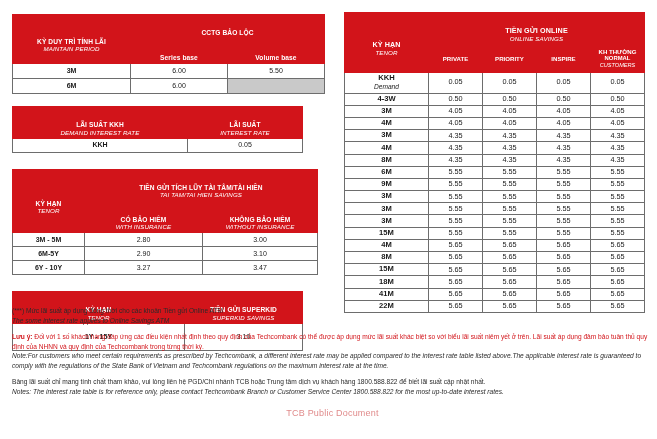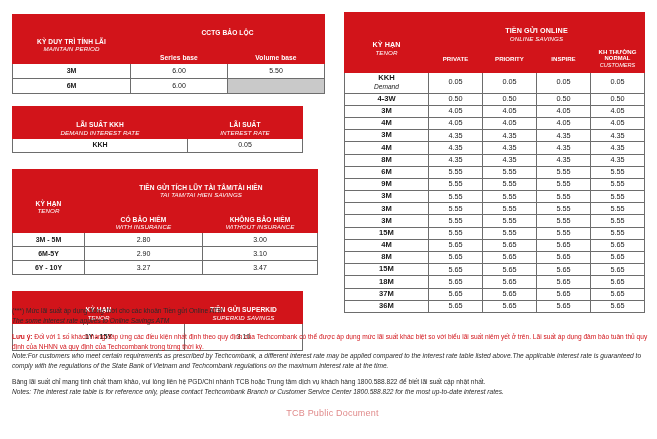--- a/index.html
+++ b/index.html
@@ -425,28 +425,28 @@
             <td>5.65</td>
           </tr>
           <tr>
             <td class="tn"><span>18M</span></td>
             <td>5.65</td>
             <td>5.65</td>
             <td>5.65</td>
             <td>5.65</td>
           </tr>
           <tr>
-            <td class="tn"><span>37M</span></td>
-            <td>5.65</td>
-            <td>5.65</td>
-            <td>5.65</td>
-            <td>5.65</td>
-          </tr>
-          <tr>
-            <td class="tn"><span>36M</span></td>
+            <td class="tn"><span>41M</span></td>
+            <td>5.65</td>
+            <td>5.65</td>
+            <td>5.65</td>
+            <td>5.65</td>
+          </tr>
+          <tr>
+            <td class="tn"><span>22M</span></td>
             <td>5.65</td>
             <td>5.65</td>
             <td>5.65</td>
             <td>5.65</td>
           </tr>
         </tbody>
     </table>
   </div>
 
   <div class="notes">

